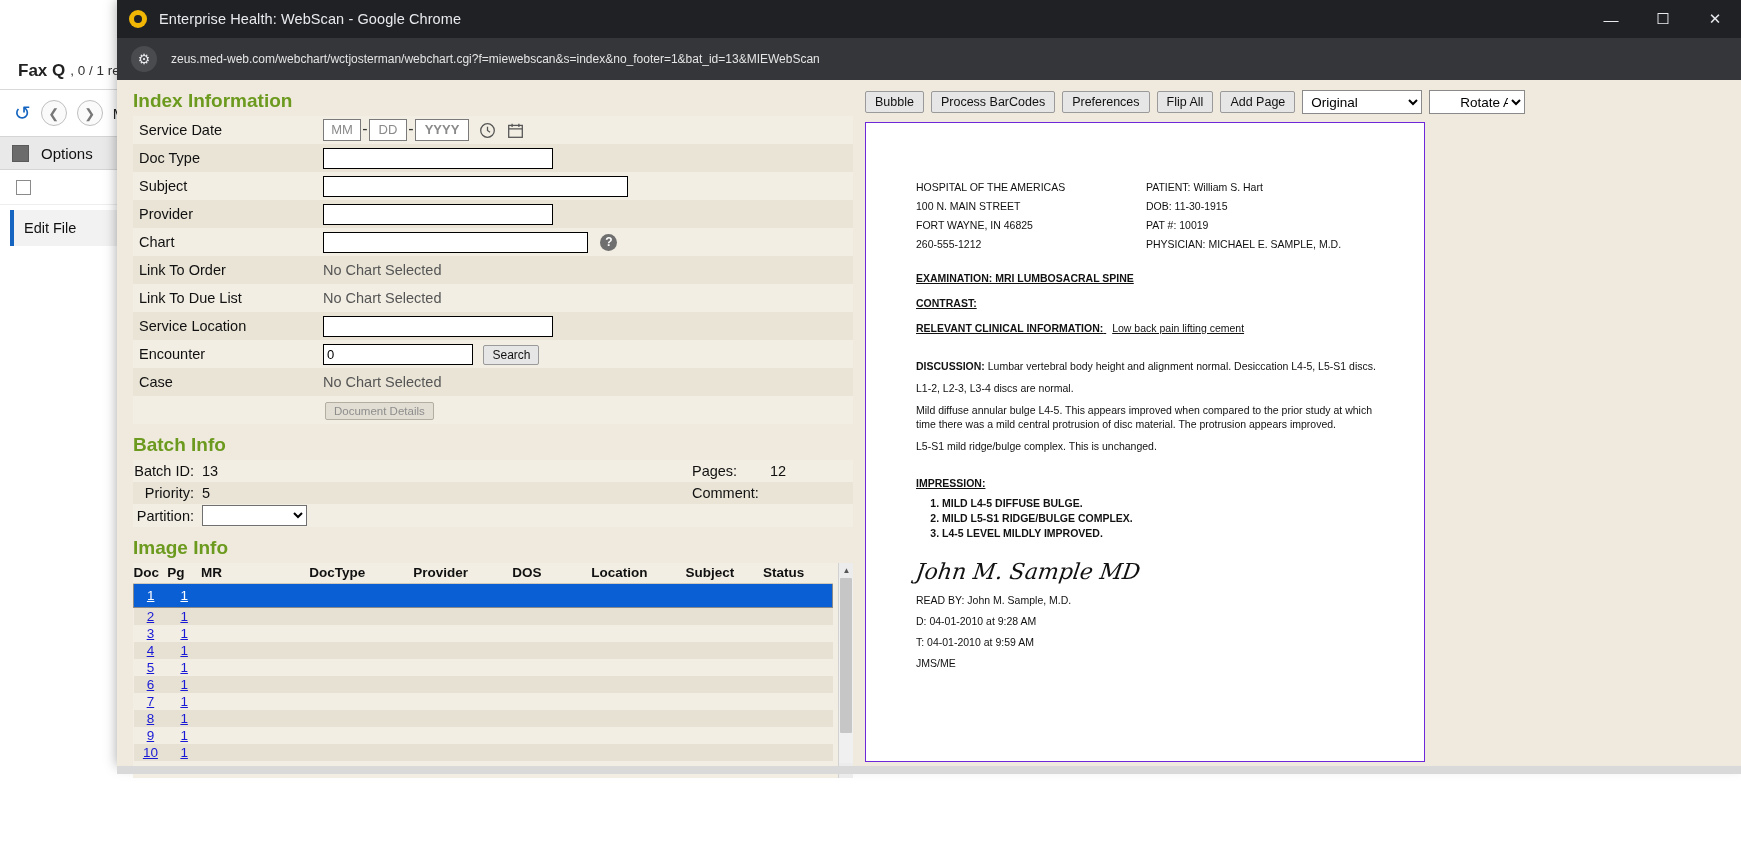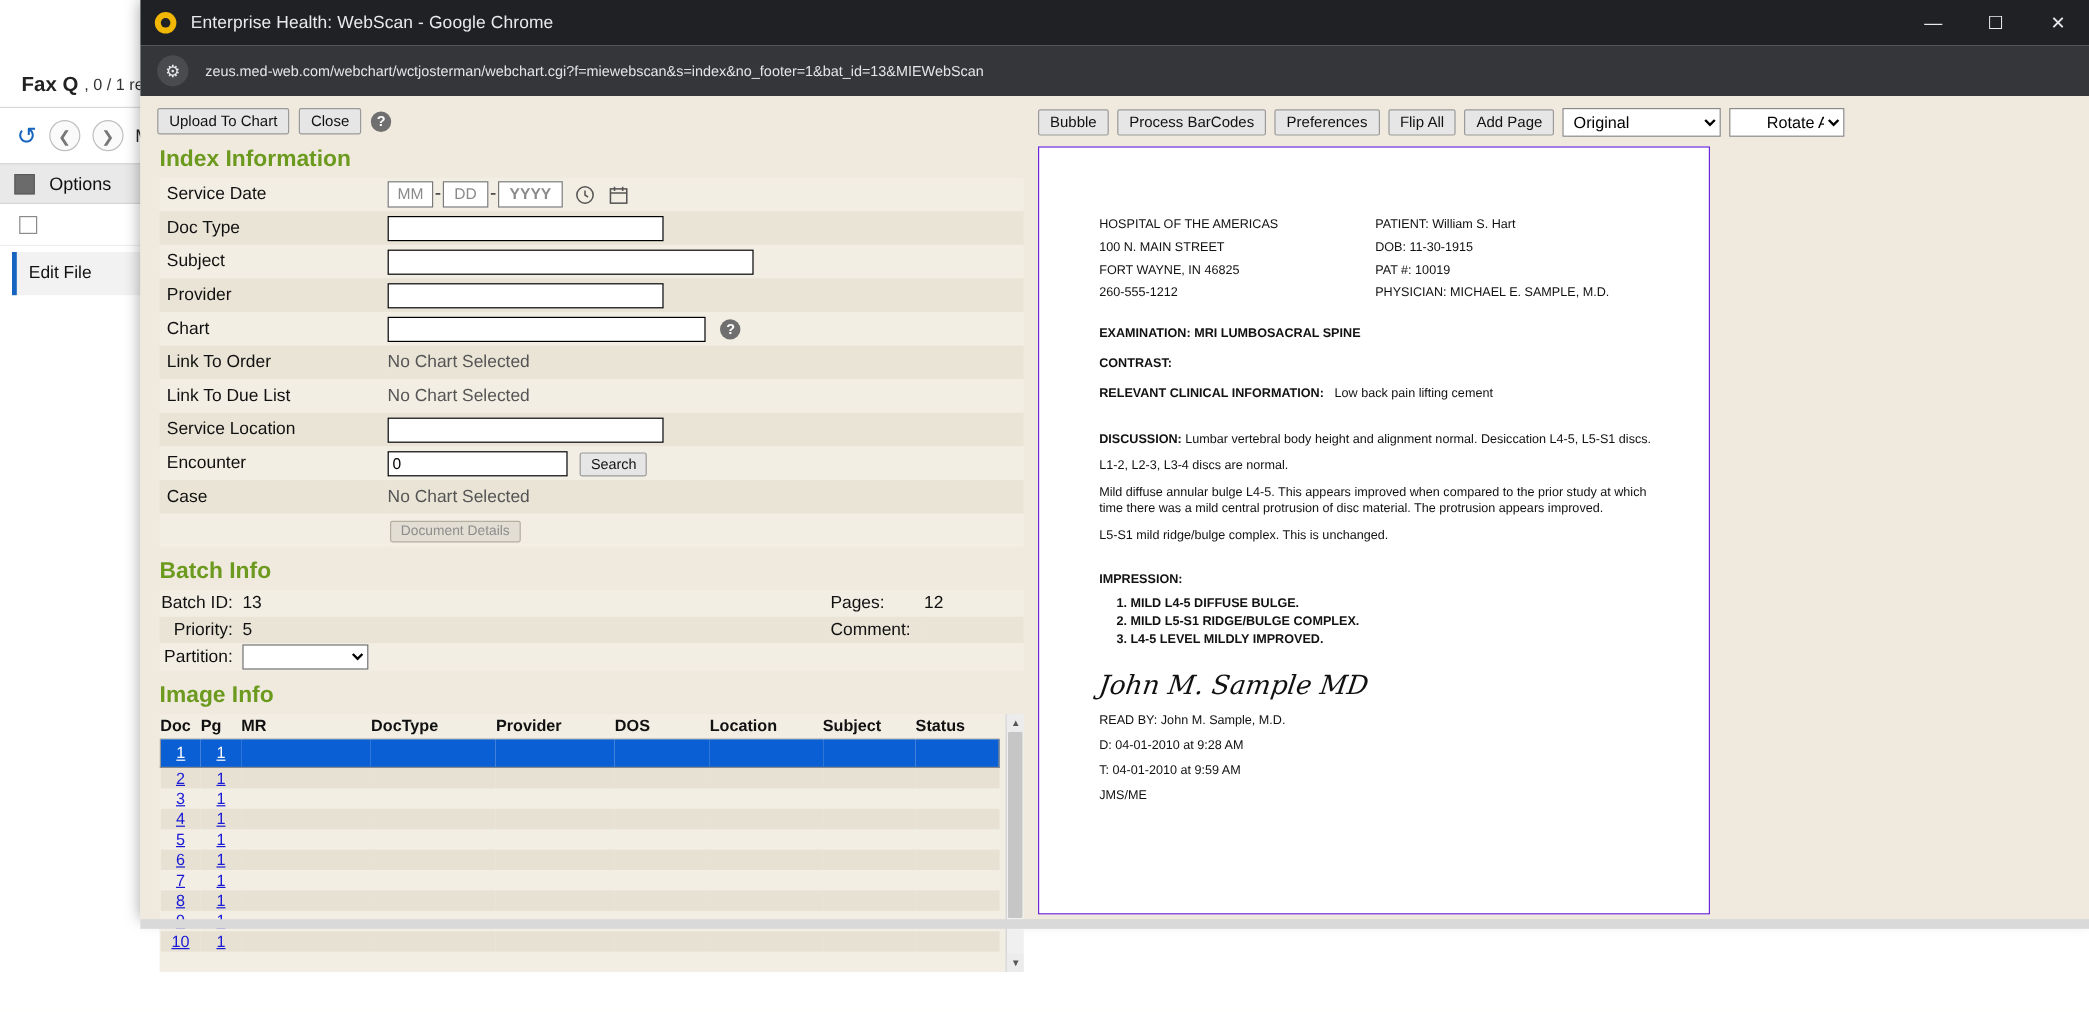--- a/index.html
+++ b/index.html
@@ -221,36 +221,36 @@
     position: absolute; left: 745px; top: 0; width: 879px; height: 686px;
   }
   .viewer-toolbar {
     display: flex; align-items: center; gap: 7px; padding: 10px 0 0 3px;
     justify-content: flex-start;
   }
   .sel {
     height: 24px; font-size: 13.5px; border: 1px solid #8a8a8a; background: #fff;
     font-family: "Liberation Sans", sans-serif; padding-left: 4px;
   }
-  .sel.orig { width: 132px; }
+  .sel.orig { width: 120px; }
   .sel.rot { width: 96px; padding-left: 26px; }
 
   .doc-canvas {
     position: absolute; left: 3px; top: 42px; width: 560px; height: 640px;
     background: #fff; border: 1px solid #6d28d9;
   }
   .doc-page {
     position: absolute; left: 50px; top: 55px; width: 460px;
     font-family: "Liberation Sans", sans-serif; color: #111;
   }
   .doc-page .hdr-grid {
     display: flex; gap: 0; font-size: 10.5px; line-height: 19px;
   }
   .doc-page .hdr-col { width: 50%; }
-  .doc-sec { margin-top: 16px; font-size: 10.5px; line-height: 17px; }
+  .doc-sec { margin-top: 16px; font-size: 10.5px; line-height: 17px; text-decoration: underline; }
   .doc-sec b { font-weight: bold; }
   .doc-p { font-size: 10.5px; line-height: 14px; margin-top: 11px; text-align: left; }
   .doc-p.tight { margin-top: 8px; }
   .imp-list { margin: 4px 0 0 26px; padding: 0; font-size: 10.5px; line-height: 15px; font-weight: bold; }
   .sig {
     font-family: "DejaVu Serif", serif; font-style: italic; font-size: 22px;
     margin-top: 18px; transform: skewX(-8deg);
   }
   .doc-foot { font-size: 10.5px; line-height: 21px; margin-top: 6px; }
 
@@ -301,25 +301,20 @@
 
   <div class="addrbar">
     <div class="addr-icon">⚙</div>
     <div class="addr-url">zeus.med-web.com/webchart/wctjosterman/webchart.cgi?f=miewebscan&amp;s=index&amp;no_footer=1&amp;bat_id=13&amp;MIEWebScan</div>
   </div>
 
   <div class="page-area">
 
     <div class="leftpane">
 
-      <div class="top-btns">
-        <button class="btn">Upload To Chart</button>
-        <button class="btn">Close</button>
-        <span class="help-ic">?</span>
-      </div>
 
       <div class="sec-head">Index Information</div>
 
       <table class="form-table">
         <tbody>
             <tr>
           <td class="lbl">Service Date</td>
           <td class="val">
             <span class="date-inp">MM</span><span class="dash">-</span><span class="date-inp">DD</span><span class="dash">-</span><span class="date-inp yr">YYYY</span>
             <svg class="clock-ic" width="17" height="17" viewBox="0 0 20 20">

